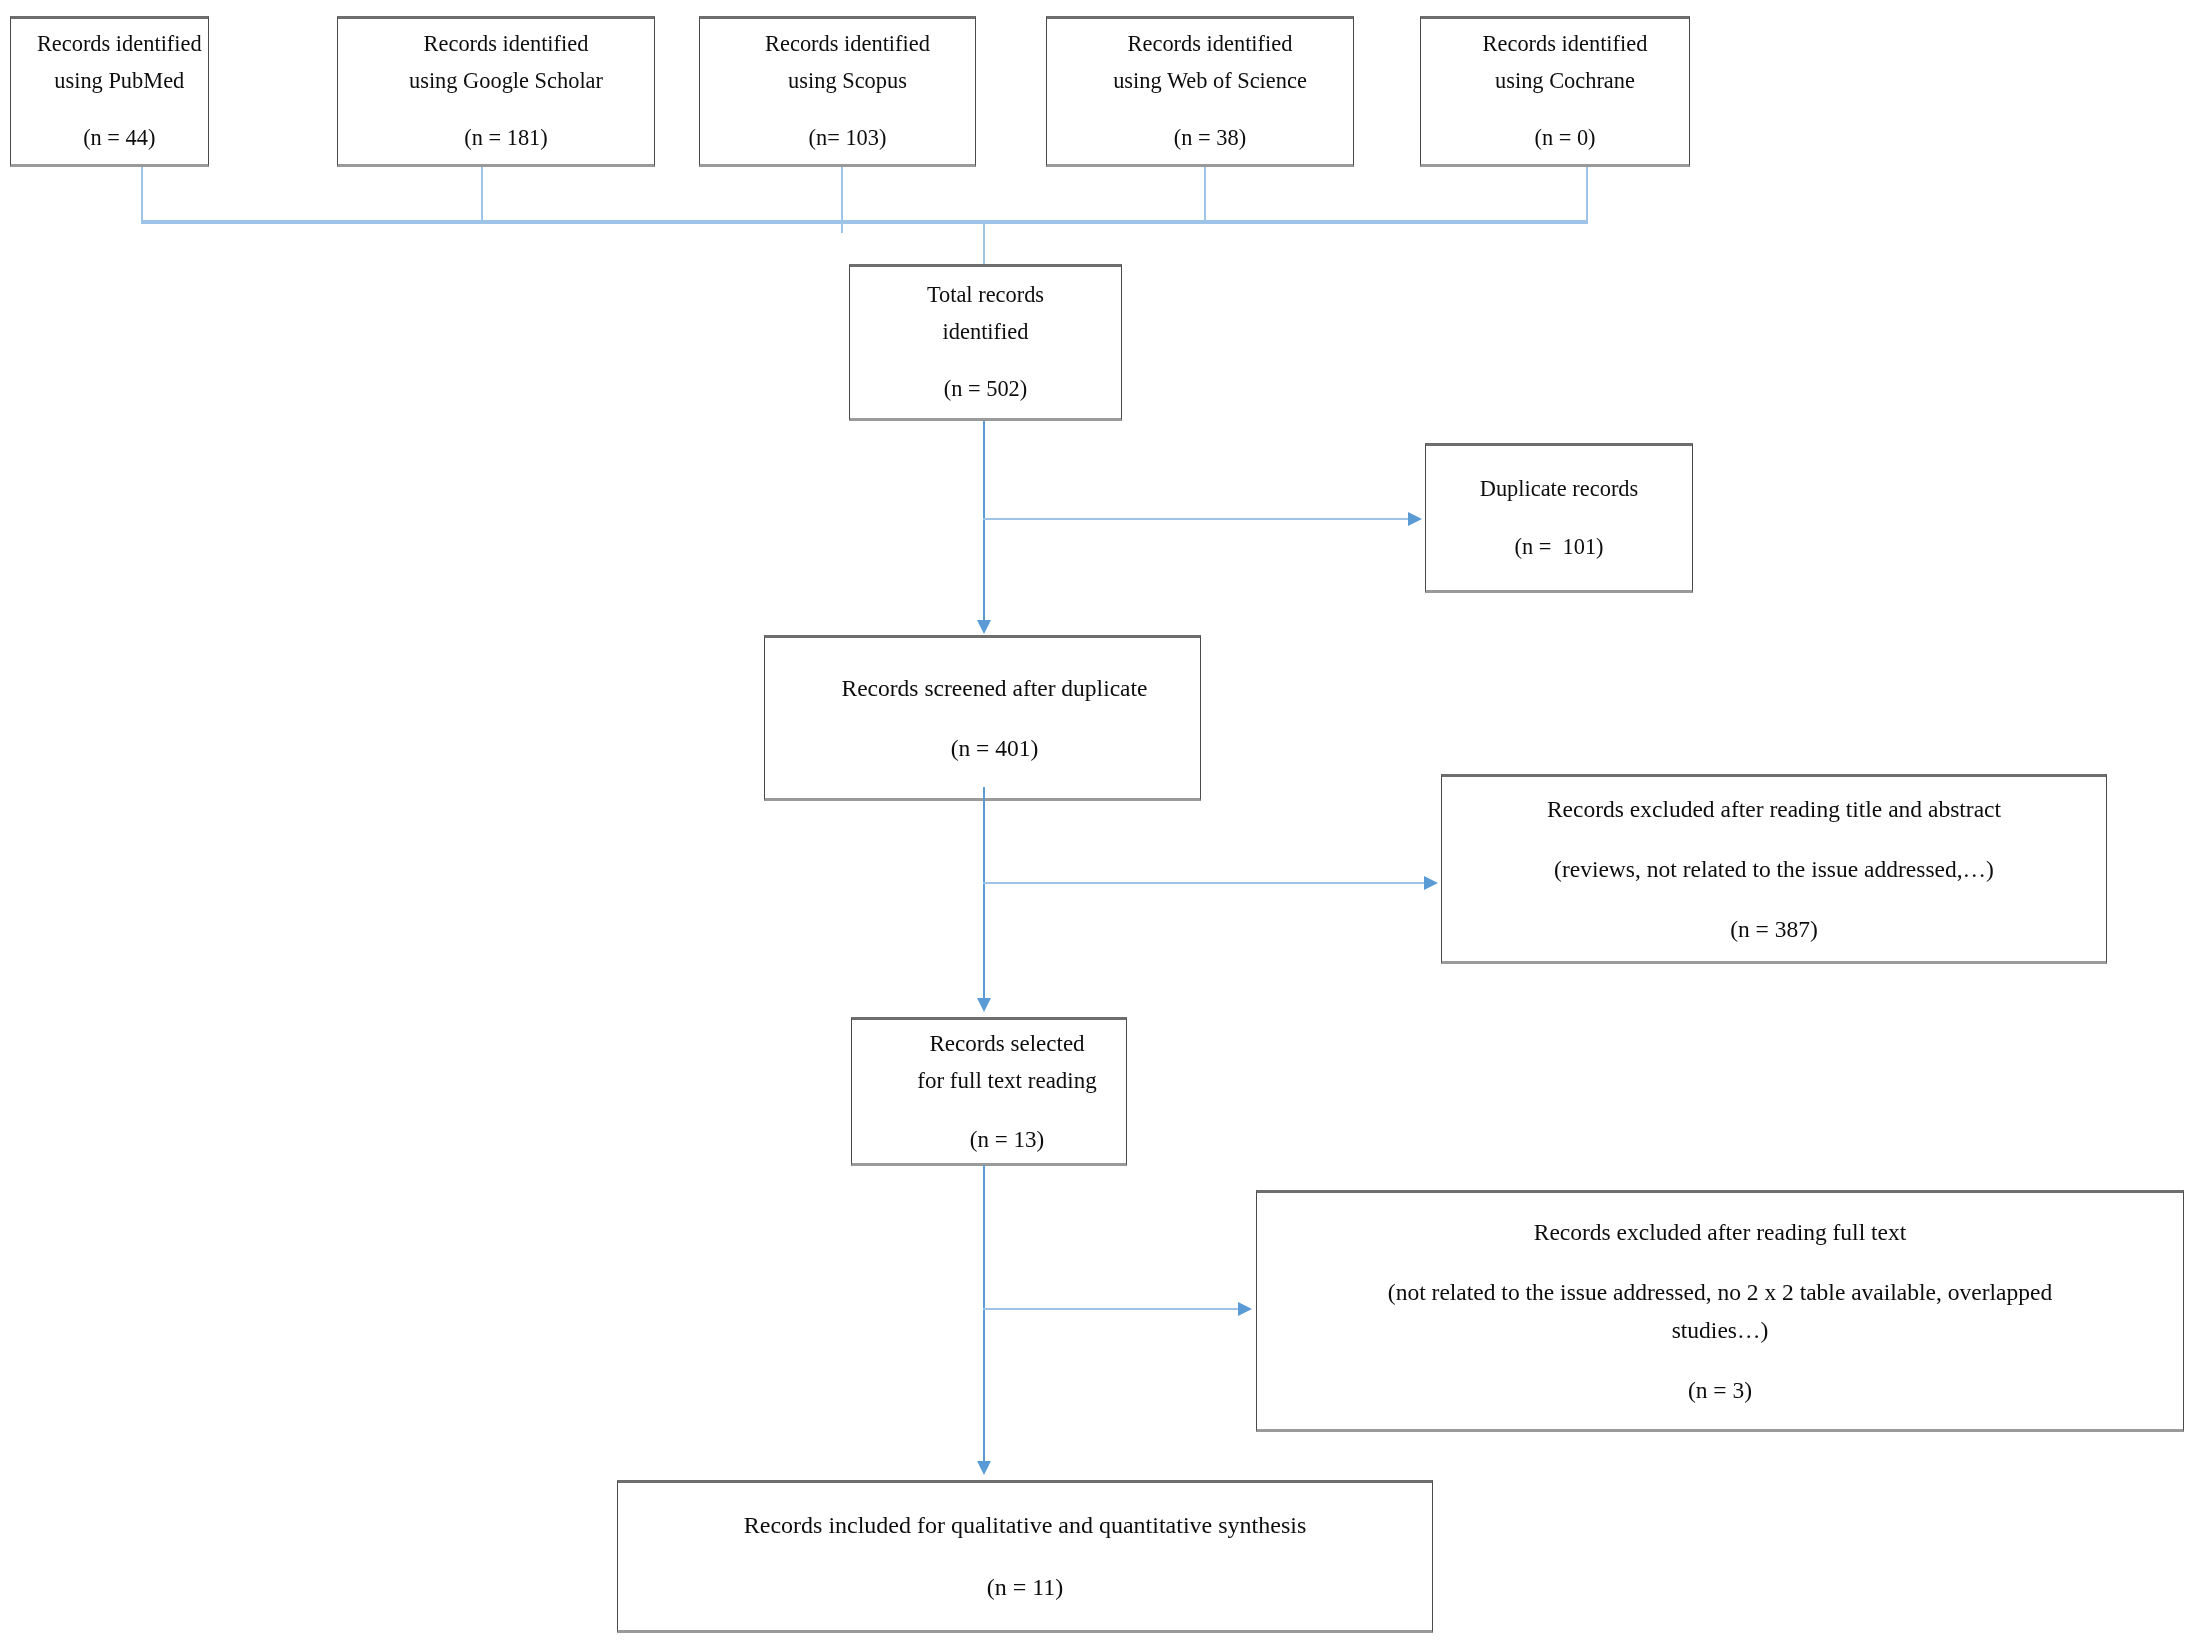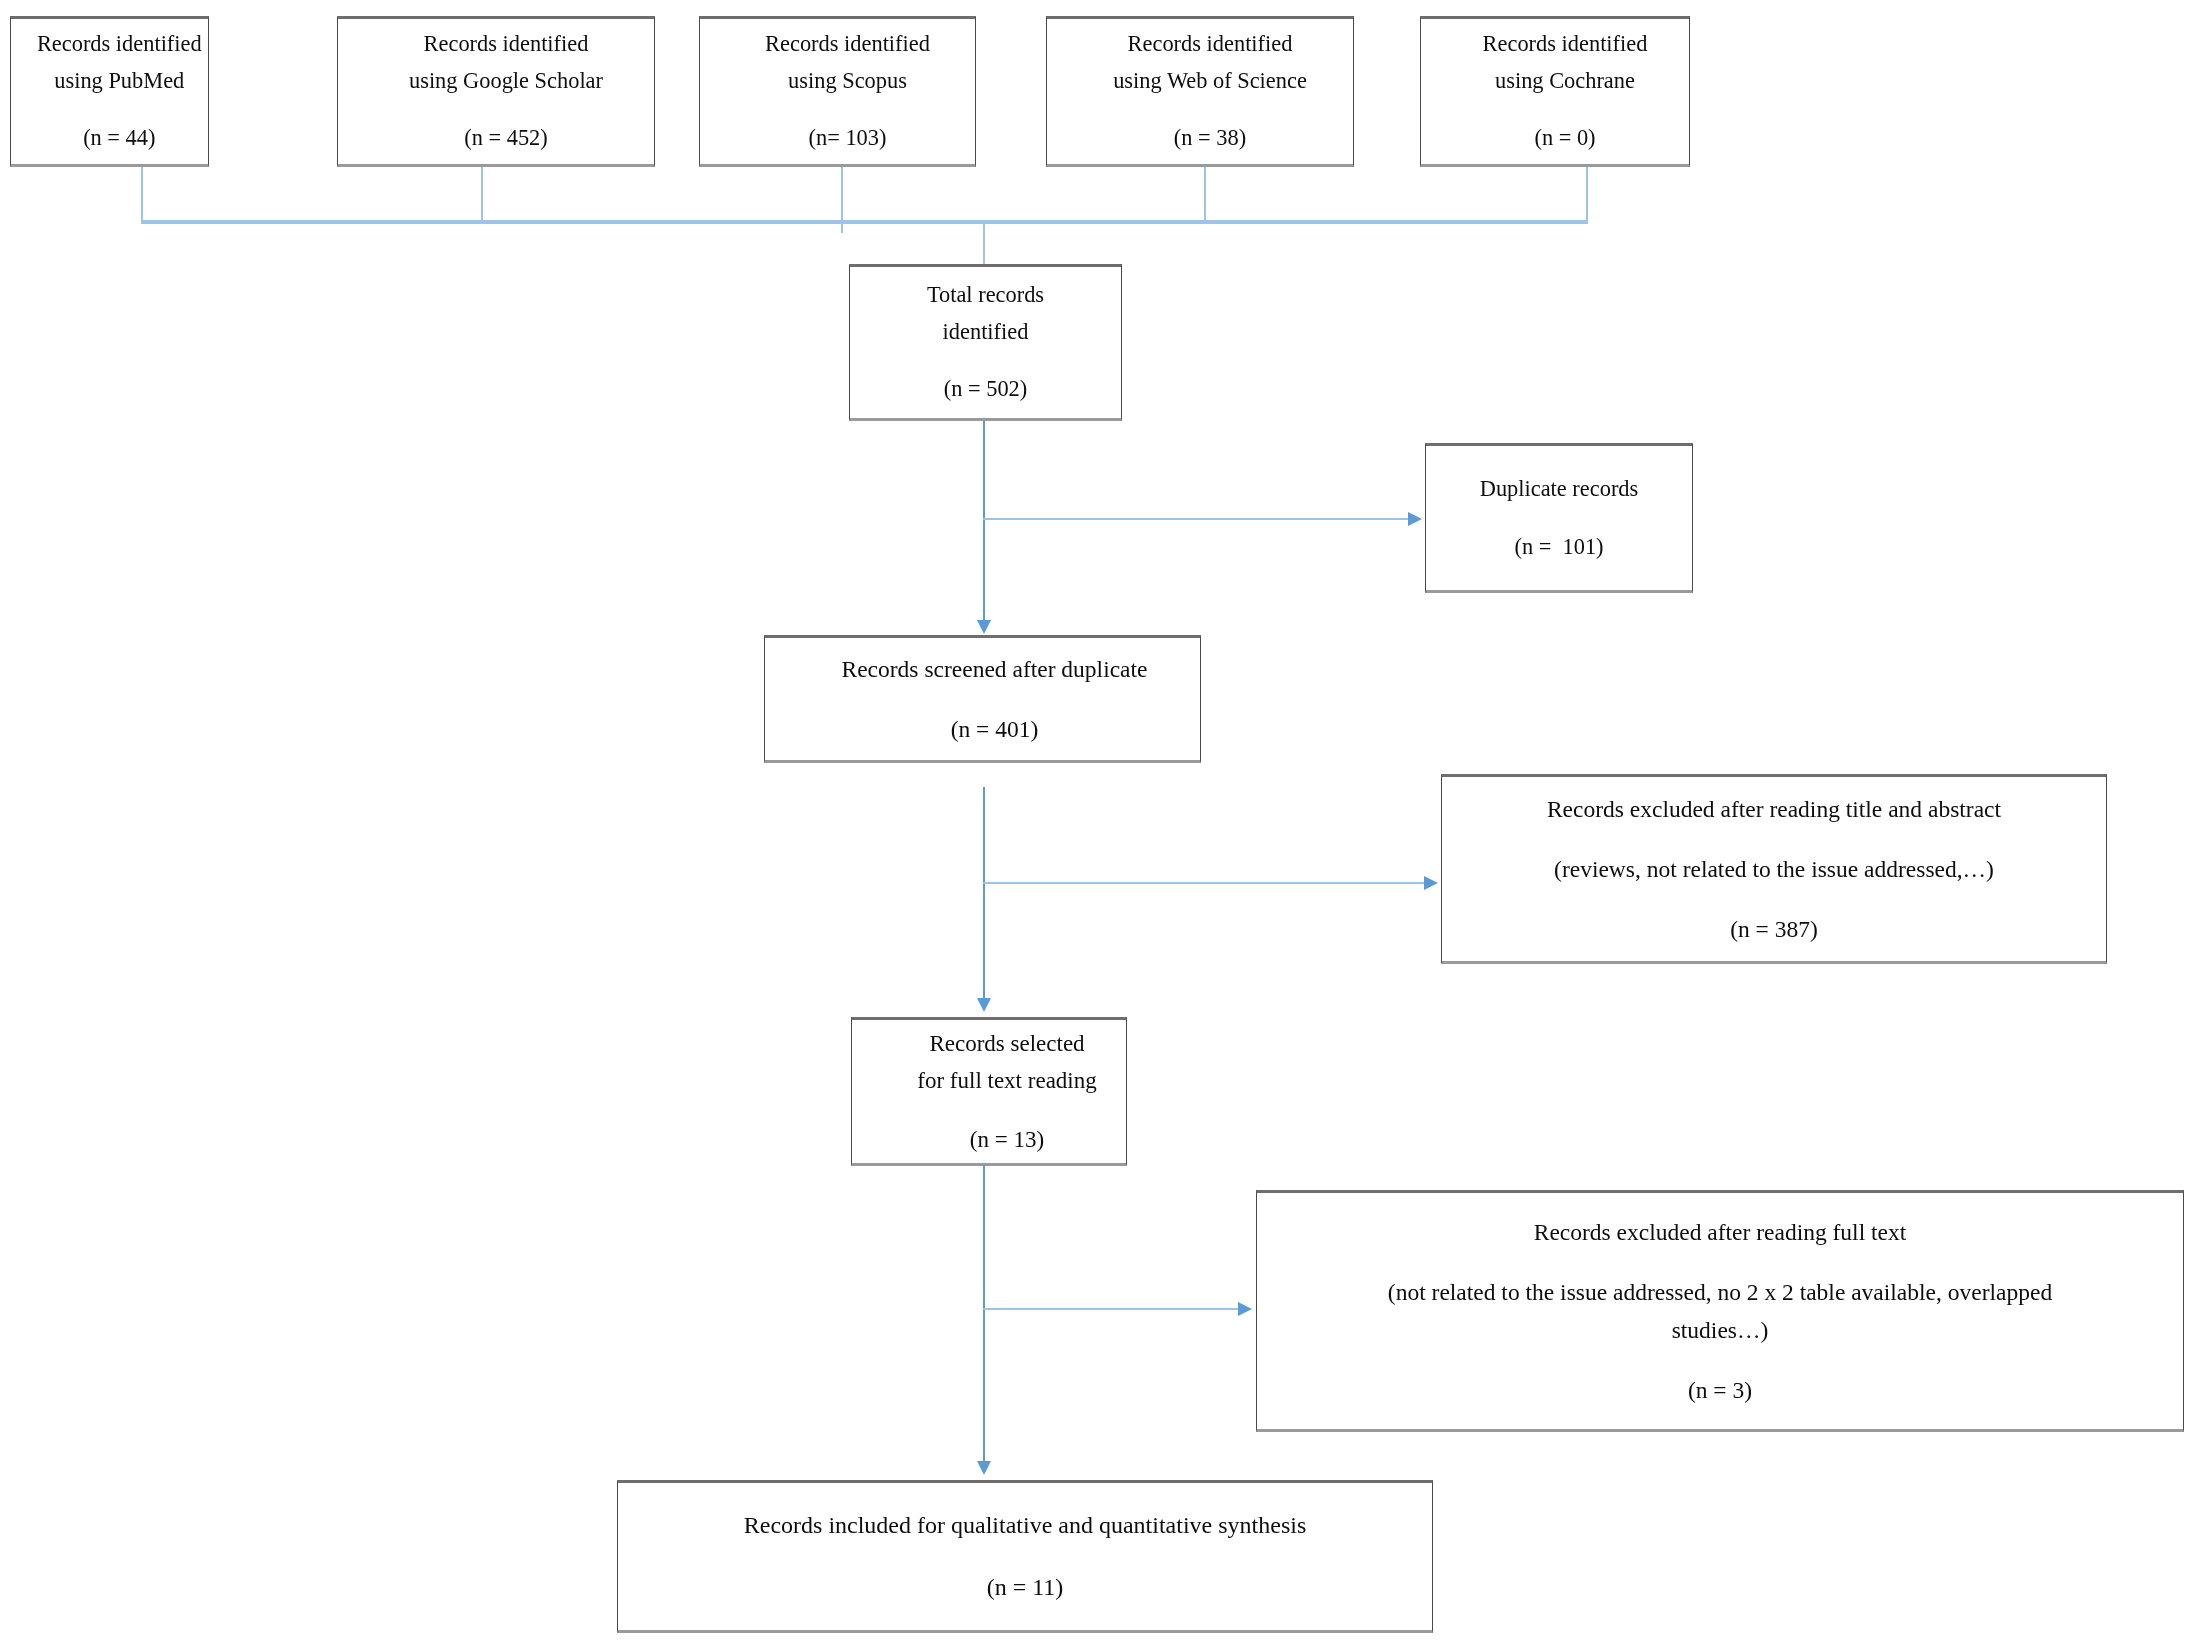--- a/index.html
+++ b/index.html
@@ -92,21 +92,21 @@
     <span class="ln">Records identified</span>
     <span class="ln">using PubMed</span>
     <span class="gap"></span>
     <span class="ln">(n = 44)</span>
   </div>
 
   <div class="node src" style="left:337px; top:16px; width:318px; height:151px;">
     <span class="ln">Records identified</span>
     <span class="ln">using Google Scholar</span>
     <span class="gap"></span>
-    <span class="ln">(n = 452)</span>
+    <span class="ln">(n = 181)</span>
   </div>
 
   <div class="node src" style="left:699px; top:16px; width:277px; height:151px;">
     <span class="ln">Records identified</span>
     <span class="ln">using Scopus</span>
     <span class="gap"></span>
     <span class="ln">(n= 103)</span>
   </div>
 
   <div class="node src" style="left:1046px; top:16px; width:308px; height:151px;">
@@ -145,21 +145,21 @@
 
   <div class="hline pale" style="left:983px; top:518px; width:426px;"></div>
   <div class="arr-right" style="left:1408px; top:512px;"></div>
 
   <div class="node dup" style="left:1425px; top:443px; width:268px; height:150px;">
     <span class="ln">Duplicate records</span>
     <span class="gap"></span>
     <span class="ln">(n =  101)</span>
   </div>
 
-  <div class="node screened" style="left:764px; top:635px; width:437px; height:128px;padding-left:24px;">
+  <div class="node screened" style="left:764px; top:635px; width:437px; height:166px;padding-left:24px;">
     <span class="ln">Records screened after duplicate</span>
     <span class="gap"></span>
     <span class="ln">(n = 401)</span>
   </div>
 
   <div class="vline" style="left:983px; top:787px; height:213px;"></div>
   <div class="arr-down" style="left:977px; top:998px;"></div>
 
   <div class="hline pale" style="left:983px; top:882px; width:442px;"></div>
   <div class="arr-right" style="left:1424px; top:876px;"></div>

